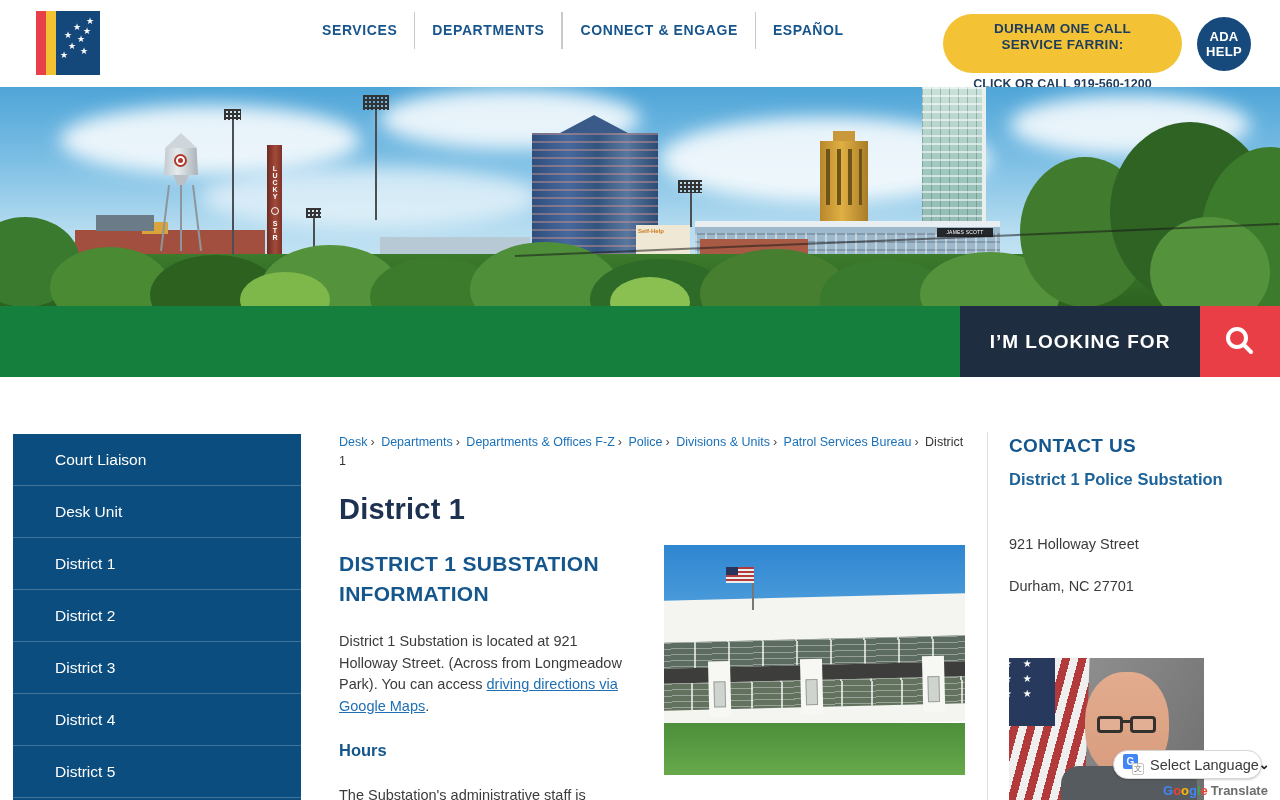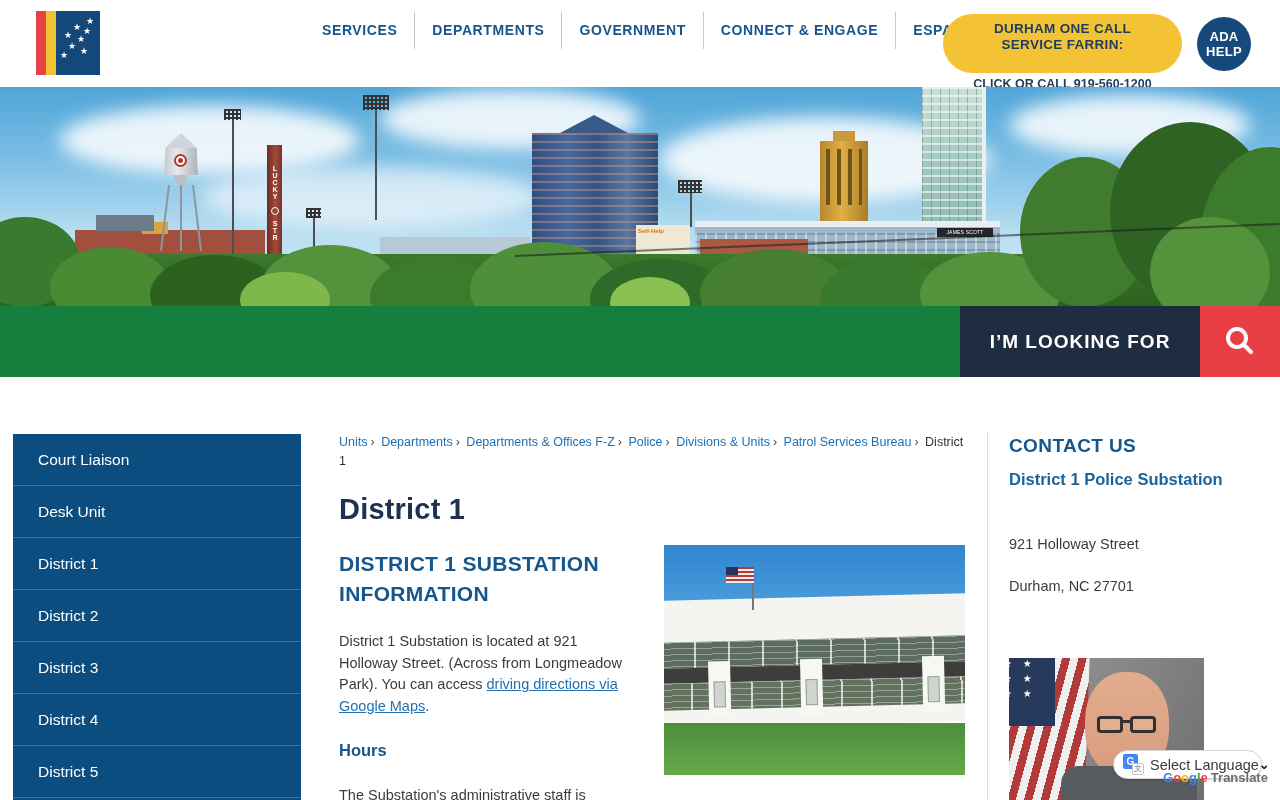--- a/index.html
+++ b/index.html
@@ -99,21 +99,21 @@
   .search-bar { position:relative; height:71px; background:#15803d; }
   .looking { position:absolute; left:960px; top:0; width:240px; height:71px; background:#1f2d40;
       color:#fff; font-size:19px; font-weight:700; letter-spacing:1px; display:flex;
       align-items:center; justify-content:center; cursor:pointer; white-space:nowrap; }
   .search-btn { position:absolute; left:1200px; top:0; width:80px; height:71px; background:#ea3e47;
       display:flex; align-items:center; justify-content:center; cursor:pointer; }
 
   
   .content { position:relative; height:423px; background:#fff; }
   .sidebar { position:absolute; left:13px; top:57px; width:288px; height:366px; background:#0b4d7e; overflow:hidden; }
-  .side-item { height:52px; line-height:51px; color:#fff; font-size:15.5px; padding-left:25px;
+  .side-item { height:52px; line-height:51px; color:#fff; font-size:15.5px; padding-left:42px;
       border-bottom:1px solid rgba(255,255,255,.22); cursor:pointer; }
   .breadcrumb { position:absolute; left:339px; top:56px; width:630px; font-size:12.5px;
       line-height:19px; color:#333; }
   .breadcrumb a { color:#1a70b8; text-decoration:none; cursor:pointer; }
   .bc-sep { color:#444; padding:0 3px; }
   .page-title { position:absolute; left:339px; top:116px; font-size:29px; font-weight:700;
       color:#1d3150; letter-spacing:.2px; }
   .section-h { position:absolute; left:339px; top:172px; width:280px; font-size:21px;
       font-weight:700; color:#15568d; line-height:30px; letter-spacing:.3px; }
   .intro { position:absolute; left:339px; top:254px; width:300px; font-size:14.5px;
@@ -171,21 +171,21 @@
   .gt-pill { position:absolute; left:1113px; top:373px; width:149px; height:29px; background:#fff;
       border:1px solid #d6d6d6; border-radius:15px; box-shadow:0 1px 2px rgba(0,0,0,.18);
       display:flex; align-items:center; padding:0 9px; cursor:pointer; }
   .gt-icon { position:relative; width:21px; height:21px; flex:0 0 21px; }
   .gt-icon .g-sq { position:absolute; left:0; top:0; width:15px; height:15px; background:#4285F4;
       border-radius:2px; color:#fff; font-size:10px; font-weight:700; text-align:center; line-height:15px; }
   .gt-icon .t-sq { position:absolute; right:0; bottom:0; width:12px; height:12px; background:#fff;
       border:1px solid #c5c5c5; border-radius:2px; color:#777; font-size:8px; text-align:center; line-height:10px; }
   .gt-label { font-size:14.5px; color:#3a3a3a; margin-left:6px; white-space:nowrap; }
   .gt-chev { margin-left:auto; font-size:13px; color:#222; font-weight:700; }
-  .gt-attrib { position:absolute; left:1163px; top:393px; width:100px; font-size:13px; white-space:nowrap; }
+  .gt-attrib { position:absolute; left:1163px; top:406px; width:100px; font-size:13px; white-space:nowrap; }
   .gt-attrib .gl { font-weight:700; }
   .c-b{color:#4285F4}.c-r{color:#EA4335}.c-y{color:#FBBC05}.c-g{color:#34A853}
   .gt-word { color:#6d6d6d; font-weight:700; margin-left:3px; }
 </style>
 </head>
 <body>
 
 <div class="header">
   <div class="logo">
     <div class="flag">
@@ -202,21 +202,20 @@
         <span class="star" style="left:24px; top:36px;">★</span>
       </div>
     </div>
   </div>
 
   <div class="nav">
     <div class="nav-item">SERVICES</div>
     <div class="nav-sep"></div>
     <div class="nav-item">DEPARTMENTS</div>
     <div class="nav-sep"></div>
-    <div class="nav-item">GOVERNMENT</div>
     <div class="nav-sep"></div>
     <div class="nav-item">CONNECT &amp; ENGAGE</div>
     <div class="nav-sep"></div>
     <div class="nav-item">ESPAÑOL</div>
   </div>
 
   <div class="one-call">
     <div class="oc1">DURHAM ONE CALL</div>
     <div class="oc2">SERVICE FARRIN:</div>
     <div class="oc3">CLICK OR CALL 919-560-1200</div>
@@ -319,21 +318,21 @@
     <div class="side-item">Court Liaison</div>
     <div class="side-item">Desk Unit</div>
     <div class="side-item">District 1</div>
     <div class="side-item">District 2</div>
     <div class="side-item">District 3</div>
     <div class="side-item">District 4</div>
     <div class="side-item">District 5</div>
   </div>
 
   <div class="breadcrumb">
-    <a>Units</a><span class="bc-sep">›</span>
+    <a>Desk</a><span class="bc-sep">›</span>
     <a>Departments</a><span class="bc-sep">›</span>
     <a>Departments &amp; Offices F-Z</a><span class="bc-sep">›</span>
     <a>Police</a><span class="bc-sep">›</span>
     <a>Divisions &amp; Units</a><span class="bc-sep">›</span>
     <a>Patrol Services Bureau</a><span class="bc-sep">›</span>
     <span>District 1</span>
   </div>
 
   <h1 class="page-title">District 1</h1>
   <h2 class="section-h">DISTRICT 1 SUBSTATION INFORMATION</h2>

